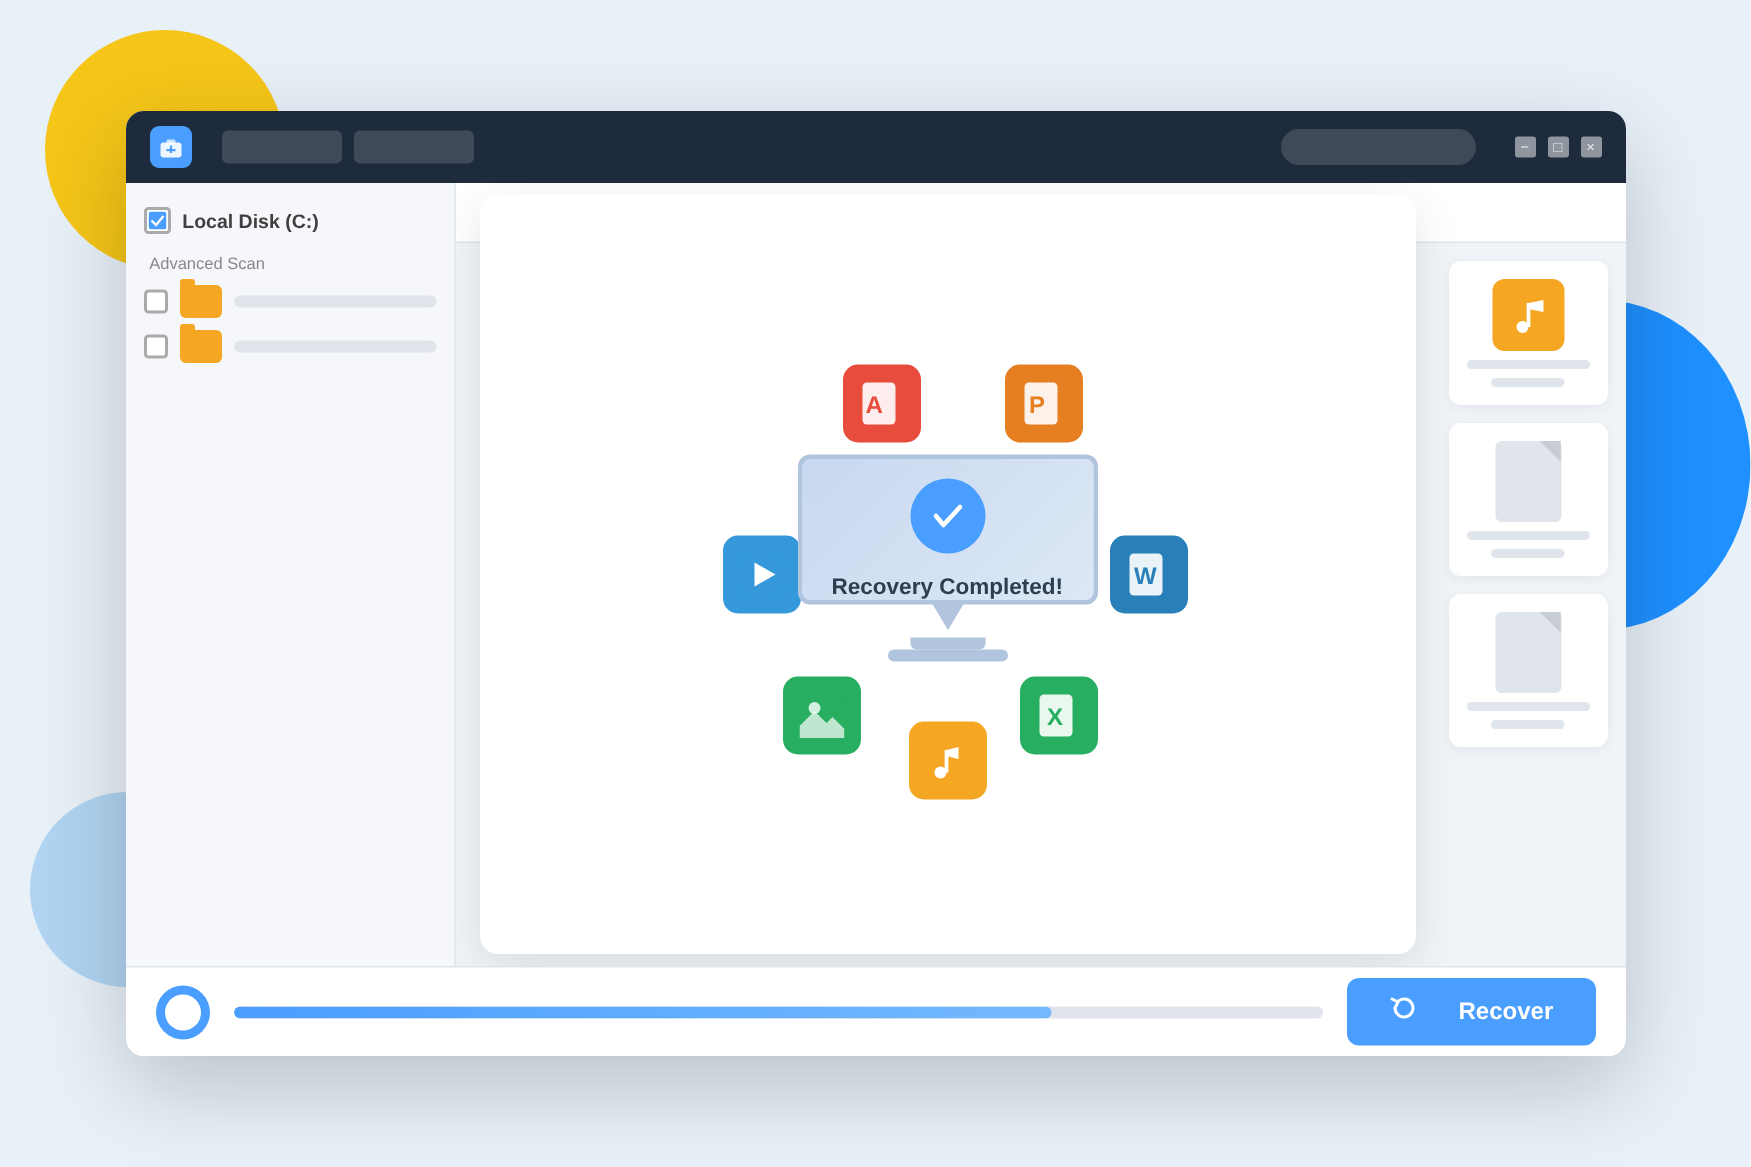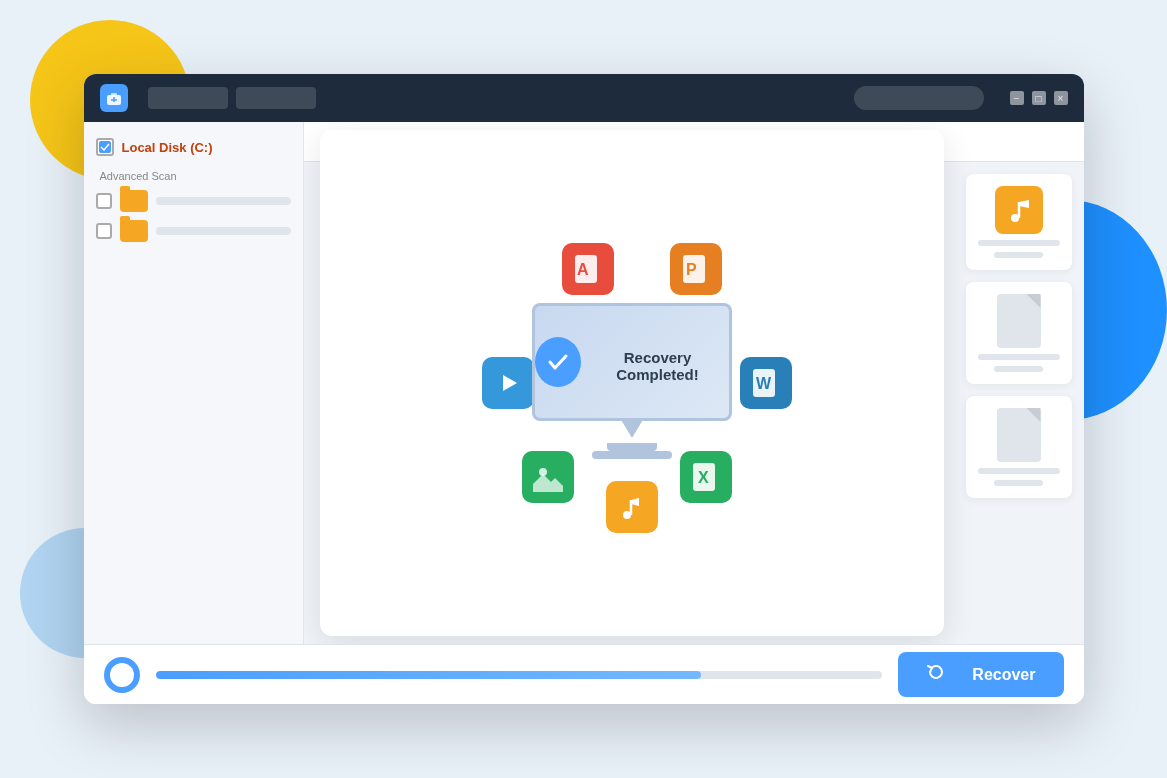--- a/index.html
+++ b/index.html
@@ -149,21 +149,21 @@
       border-radius: 3px;
       background: white;
       display: flex;
       align-items: center;
       justify-content: center;
       font-size: 11px;
     }
     .disk-name {
       font-size: 13px;
       font-weight: 600;
-      color: #c2410c;
+      color: #404040;
     }
     .scan-section {
       margin-bottom: 16px;
     }
     .scan-title {
       font-size: 11px;
       color: #888;
       margin-bottom: 8px;
       padding-left: 4px;
     }
@@ -357,28 +357,28 @@
     .icon-music-float { background: #f5a623; bottom: 10px; left: 50%; transform: translateX(-50%); }
 
     
     .monitor-shape {
       position: relative;
       width: 200px;
       height: 160px;
     }
     .monitor-screen {
       width: 200px;
-      height: 118px;
+      height: 100px;
       background: linear-gradient(135deg, #c8d8f0 0%, #dce8f5 100%);
       border-radius: 8px;
       border: 3px solid #b0c4de;
       display: flex;
       align-items: center;
-      justify-content: space-between;
-      flex-direction: row;
+      justify-content: flex-end;
+      flex-direction: column;
       gap: 6px;
       position: relative;
     }
     .monitor-screen::after {
       content: '';
       position: absolute;
       bottom: -20px;
       left: 50%;
       transform: translateX(-50%);
       width: 0;

